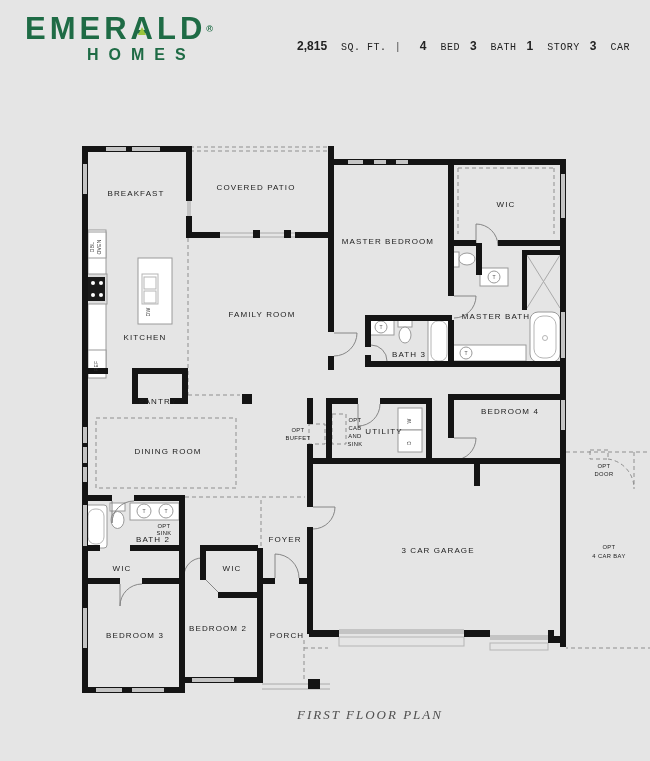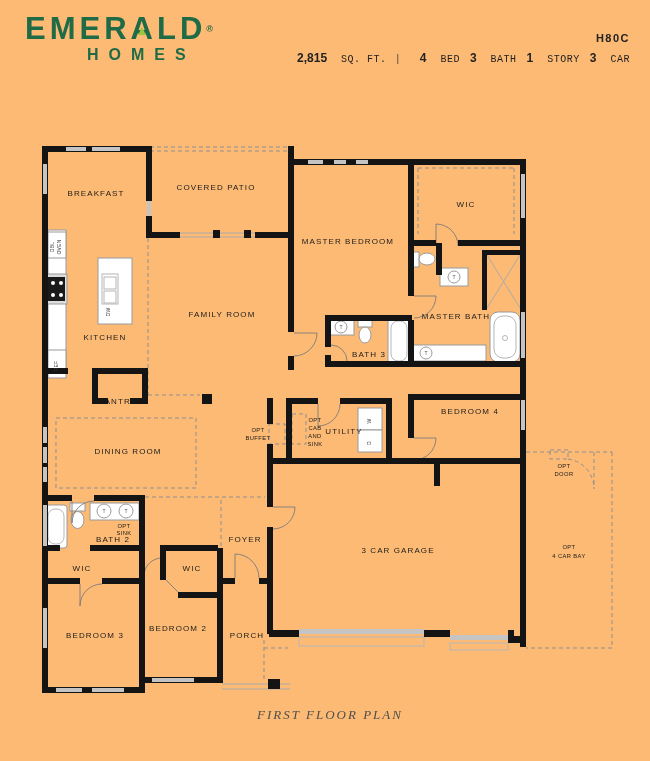--- a/index.html
+++ b/index.html
@@ -1,36 +1,36 @@
 <!DOCTYPE html>
 <html><head>
 <meta charset="utf-8">
 <style>
   html,body{margin:0;padding:0;background:#fff;}
-  .canvas{position:relative;width:650px;height:761px;background:#fdba74;overflow:hidden;
+  .canvas{position:relative;width:650px;height:761px;background:#e5e5e5;overflow:hidden;
           font-family:"Liberation Sans",sans-serif;}
   
   .header{position:absolute;left:0;top:0;width:650px;height:90px;}
   .logo{position:absolute;left:25px;top:14px;color:#1e6b45;}
   .logo-main{font-size:31px;font-weight:bold;letter-spacing:4px;line-height:30px;}
   .logo-main .a-wrap{position:relative;display:inline-block;}
   .logo-main .a-wrap::after{content:"";position:absolute;left:7px;top:13px;width:0;height:0;
       border-left:4px solid transparent;border-right:4px solid transparent;
       border-bottom:8px solid #9bc53d;}
   .logo-main .reg{font-size:9px;vertical-align:top;font-weight:bold;}
   .logo-sub{font-size:16px;font-weight:bold;letter-spacing:10px;margin:2px 0 0 62px;}
   .plan-meta{position:absolute;right:20px;top:32px;text-align:right;color:#222;}
   .plan-code{font-size:11px;font-weight:bold;letter-spacing:1.5px;}
   .plan-specs{margin-top:7px;font-size:8px;letter-spacing:0.5px;white-space:nowrap;}
   .plan-specs .num{font-size:12px;font-weight:bold;letter-spacing:0;}
   .plan-specs .unit{font-size:10px;margin-left:14px;font-family:Liberation Mono, monospace;}
   .plan-specs .pipe{font-size:10px;margin:0 10px;color:#444;}
   .plan-specs .item{margin-left:10px;text-align:center;}
   
-  .plan-wrap{position:absolute;left:0;top:0;width:579px;height:761px;}
+  .plan-wrap{position:absolute;left:0;top:0;width:579px;height:761px;padding-left:40px;}
   svg{display:block;}
   .wall{fill:#141414;}
   .win{fill:#c4c4c4;}
   .fix{fill:#ffffff;stroke:#9a9a9a;stroke-width:1;}
   .fixd{fill:none;stroke:#b5b5b5;stroke-width:1;}
   .dash{fill:none;stroke:#8f8f8f;stroke-width:1;stroke-dasharray:4 3;}
   .arc{fill:none;stroke:#7a7a7a;stroke-width:0.9;}
   .thin{fill:none;stroke:#aaaaaa;stroke-width:1;}
   .room-label{font-size:8px;letter-spacing:1.1px;fill:#1b1b1b;text-anchor:middle;}
   .small-label{font-size:5.8px;letter-spacing:0.4px;fill:#1b1b1b;text-anchor:middle;}
@@ -43,21 +43,20 @@
 <body>
 
 <div class="canvas">
 
   <div class="header">
     <div class="logo">
       <div class="logo-main"><span>EMER</span><span class="a-wrap">A</span><span>LD</span><span class="reg">®</span></div>
       <div class="logo-sub">HOMES</div>
     </div>
     <div class="plan-meta">
-      <div class="plan-code">H80C</div>
       <div class="plan-specs"><span class="num">2,815</span><span class="unit">SQ. FT.</span><span class="pipe">|</span><span class="item"><span class="num">4</span><span class="unit">BED</span></span><span class="item"><span class="num">3</span><span class="unit">BATH</span></span><span class="item"><span class="num">1</span><span class="unit">STORY</span></span><span class="item"><span class="num">3</span><span class="unit">CAR</span></span></div>
     </div>
   </div>
 
   <div class="plan-wrap">
   <svg width="650" height="761" viewBox="0 0 650 761">
 
     <g>
 
       <line class="dash" x1="150" y1="147" x2="290" y2="147"></line>

